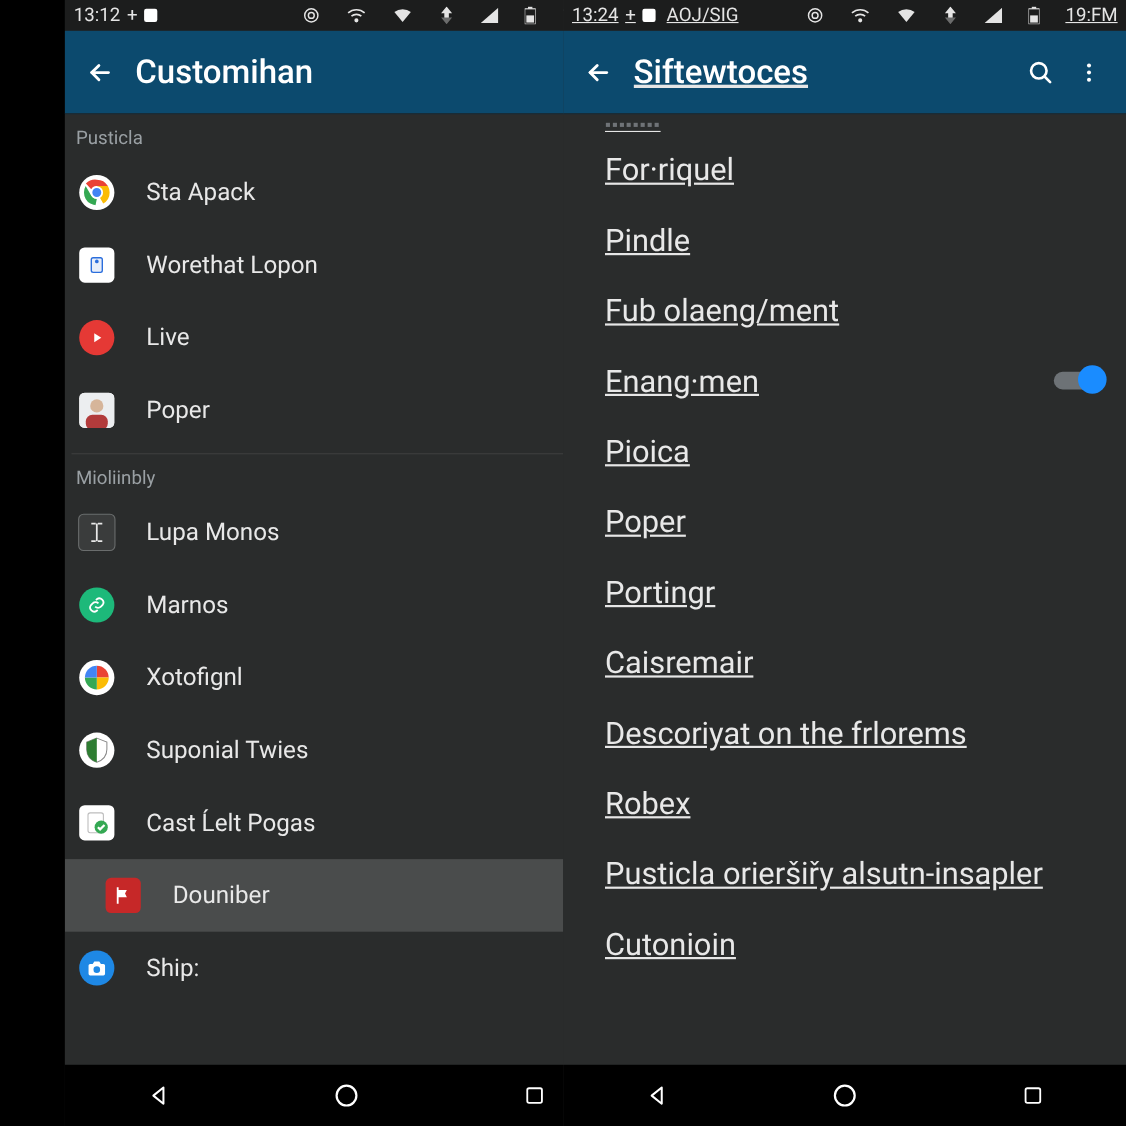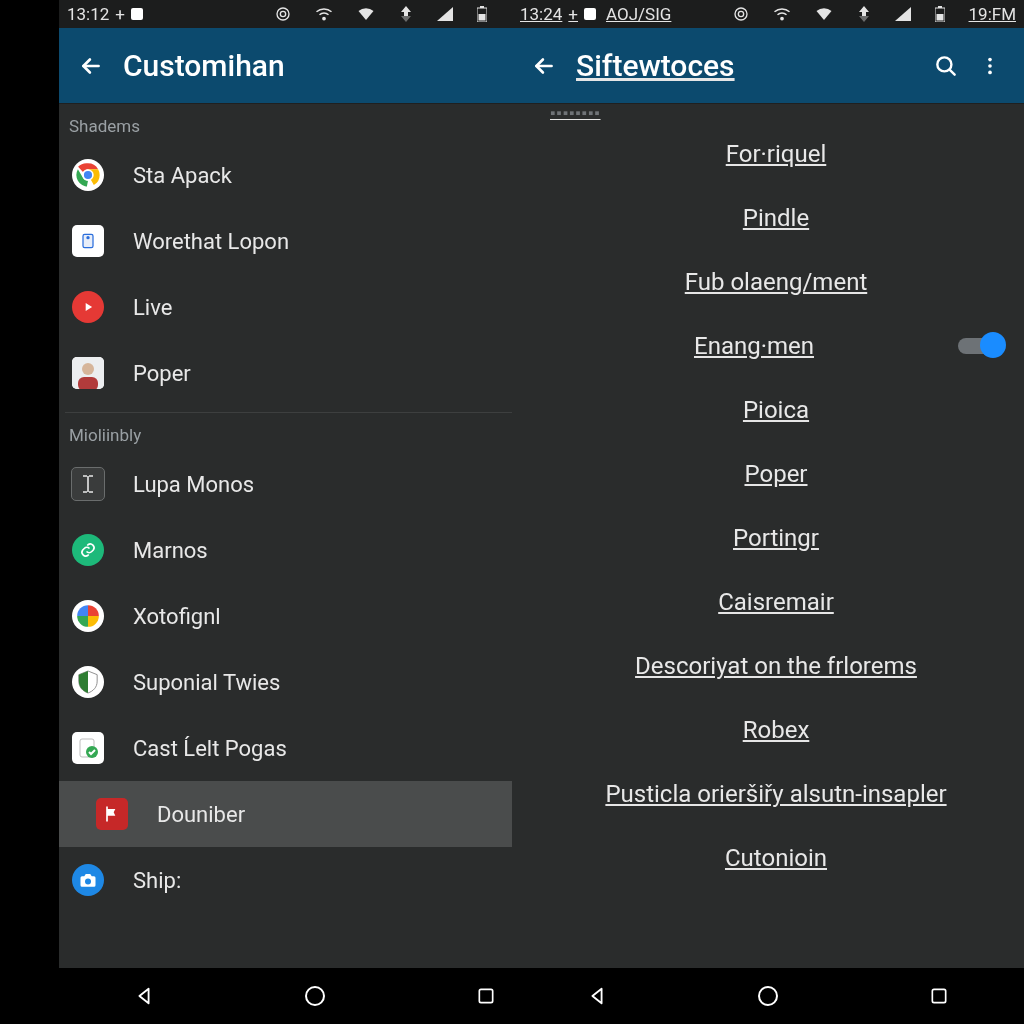--- a/index.html
+++ b/index.html
@@ -136,24 +136,23 @@
 
   
   .row2 {
     display: flex;
     align-items: center;
     height: 64px;
     padding: 0 22px 0 38px;
     box-sizing: border-box;
   }
   .row2 .label2 {
-    font-size: 24px;
+    font-size: 28px;
     color: #e8e8e8;
     flex: 1 1 auto;
-    text-align: center;
   }
   .row2 .trail { flex: 0 0 auto; }
 
   .switch-on {
     width: 44px; height: 24px; position: relative;
   }
   .switch-on .track {
     position: absolute; left: 0; right: 0; top: 4px; height: 16px;
     background: #6d7276; border-radius: 10px;
   }
@@ -254,21 +253,21 @@
         <svg width="26" height="26" viewBox="0 0 24 24" fill="none" stroke="#fff" stroke-width="2.4" stroke-linecap="round" stroke-linejoin="round">
             <path d="M19 12H5"></path>
             <path d="M11 18 5 12l6-6"></path>
           </svg>
       </div>
       <div class="title">Customihan</div>
     </div>
 
     <div class="content">
 
-      <div class="section-header">Shadems</div>
+      <div class="section-header">Pusticla</div>
 
       <div class="row">
         <div class="icon-slot">
             <div class="ic round" style="background:#fff;">
           <svg width="28" height="28" viewBox="0 0 24 24">
                 <circle cx="12" cy="12" r="10" fill="#fff"></circle>
                 <path d="M12 2a10 10 0 0 1 8.66 5H12a5 5 0 0 0-4.33 2.5L3.5 5A10 10 0 0 1 12 2Z" fill="#ea4335"></path>
                 <path d="M22 12a10 10 0 0 1-5 8.66L13 13.5A5 5 0 0 0 12 7h8.66A10 10 0 0 1 22 12Z" fill="#fbbc05"></path>
                 <path d="M12 22a10 10 0 0 1-8.66-15l4.16 7.2A5 5 0 0 0 12 17l-1 5Z" fill="#34a853"></path>
                 <circle cx="12" cy="12" r="4.2" fill="#4285f4"></circle>

